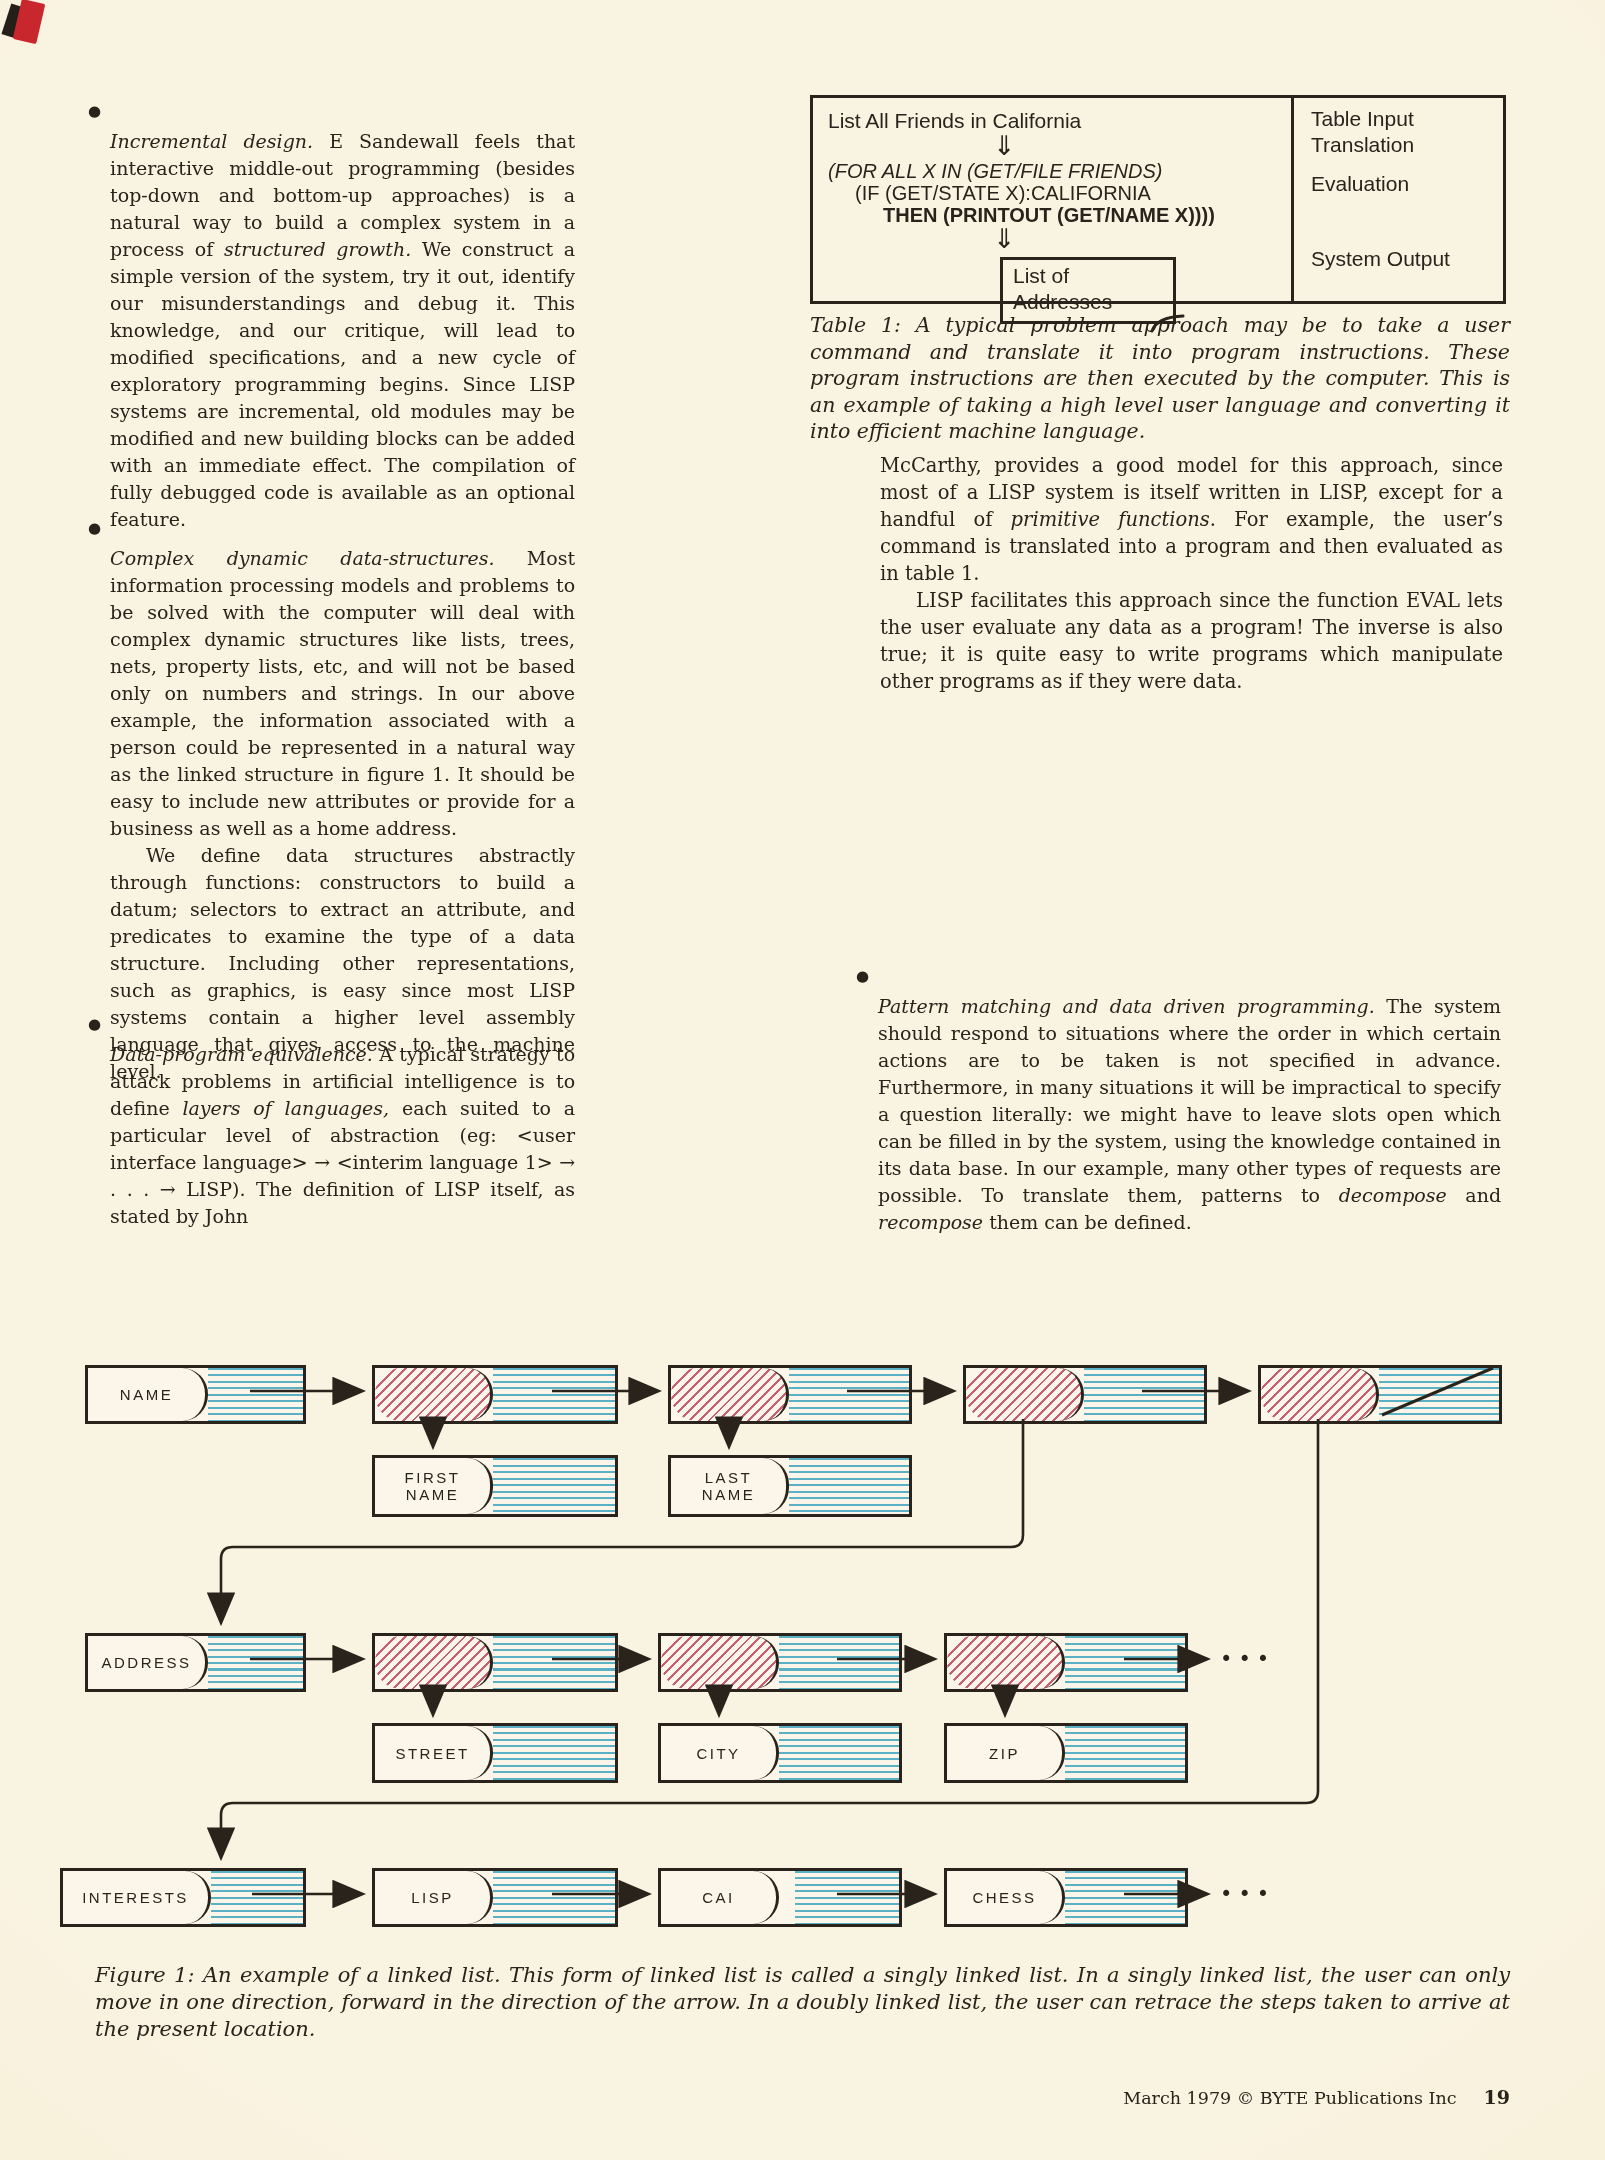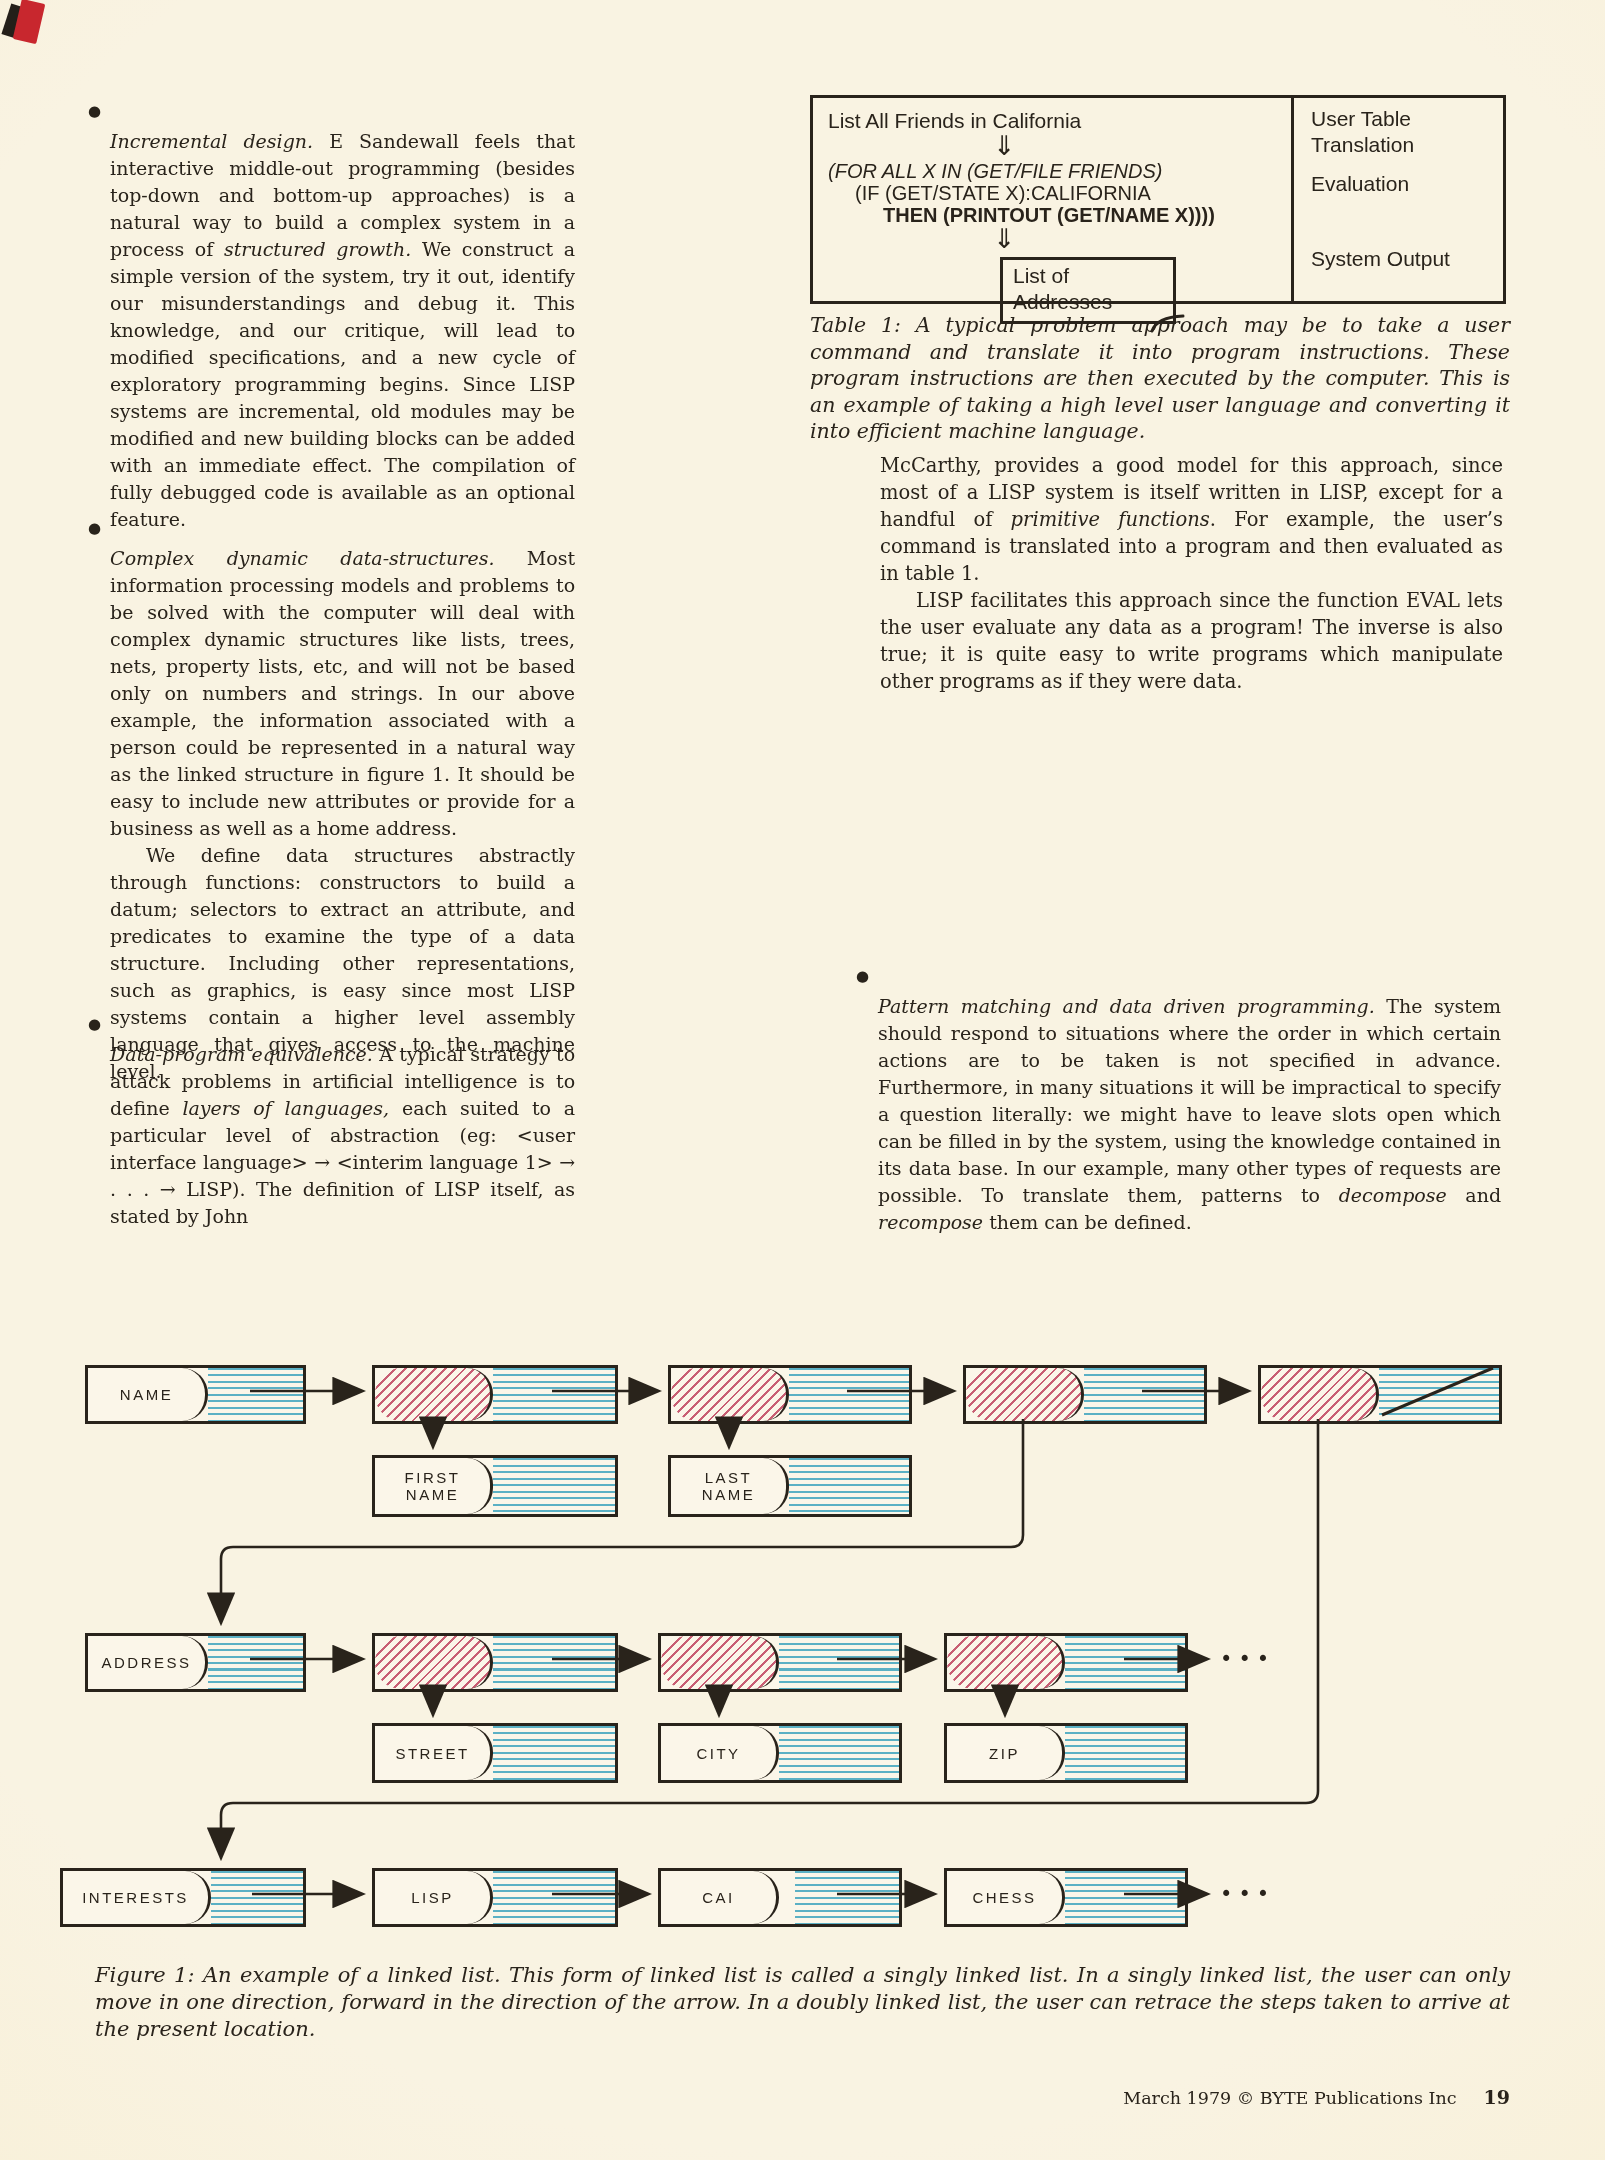--- a/index.html
+++ b/index.html
@@ -108,21 +108,21 @@
     <div class="t1-arrow">⇓</div>
     <div class="out-box">
       <div>List of</div>
       <div>Addresses</div>
       <svg width="36" height="22" style="position:absolute;right:-13px;bottom:-13px">
         <path d="M2 19 Q7 5 33 4" fill="none" stroke="#29231b" stroke-width="3" stroke-linecap="round"></path>
       </svg>
     </div>
   </div>
   <div class="t1-right">
-    <div class="lbl" style="top:9px">User Table</div>
+    <div class="lbl" style="top:9px">Table Input</div>
     <div class="lbl" style="top:35px">Translation</div>
     <div class="lbl" style="top:74px">Evaluation</div>
     <div class="lbl" style="top:149px">System Output</div>
   </div>
 </div>
 
 <div class="abs caption" style="left:810px;top:312px;width:700px;">Table 1: A typical problem approach may be to take a user command and translate it into program instructions. These program instructions are then executed by the computer. This is an example of taking a high level user language and converting it into efficient machine language.</div>
 
 <div class="abs plain-block" style="left:880px;top:452px;">
   <p><span>McCarthy, provides a good model for this approach, since most of a LISP system is itself written in LISP, except for a handful of </span><i>primitive functions</i><span>. For example, the user’s command is translated into a program and then evaluated as in table 1.</span></p>

